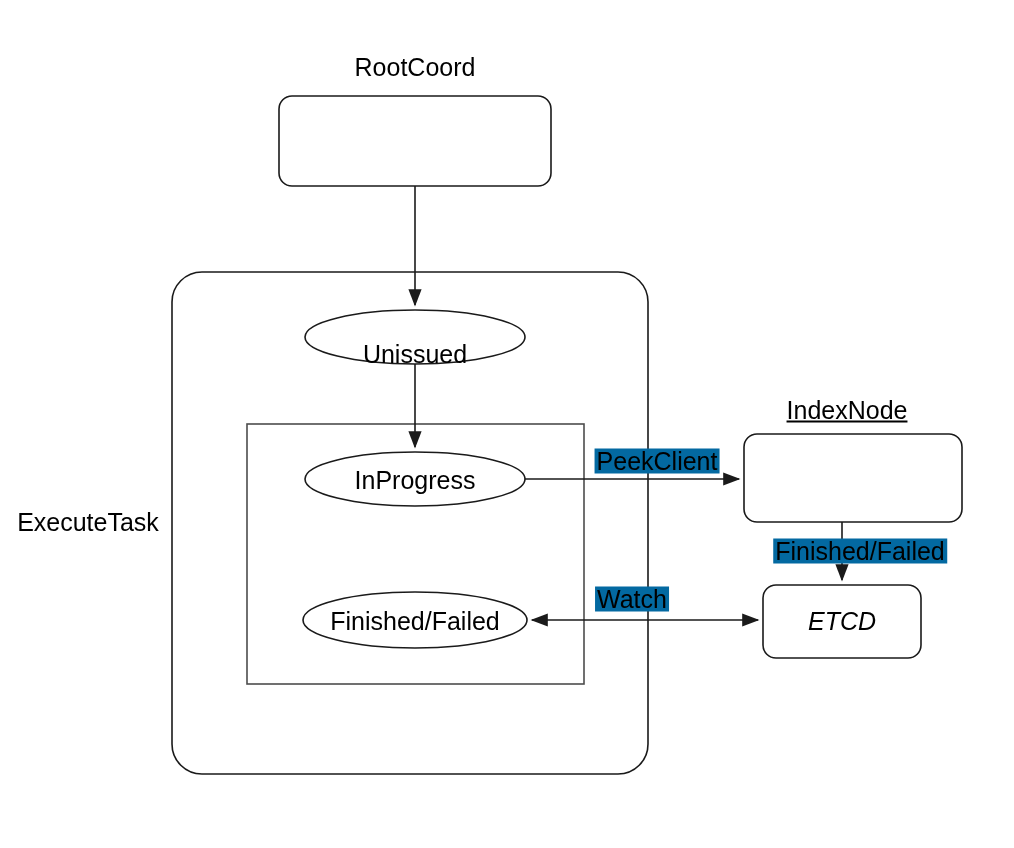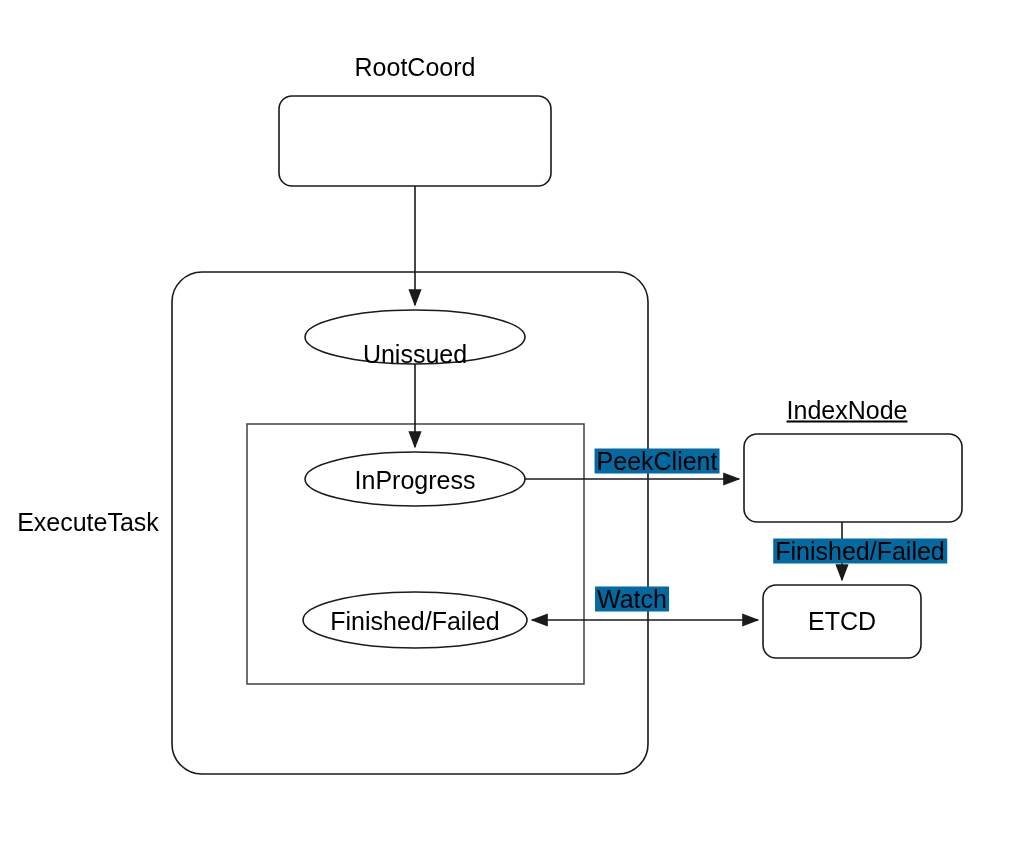--- a/index.html
+++ b/index.html
@@ -120,21 +120,21 @@
   <div class="node-label centered" style="left:415px; top:354px;">Unissued</div>
 
   <div class="node-label centered" style="left:415px; top:480px;">InProgress</div>
 
   <div class="node-label centered" style="left:415px; top:621px;">Finished/Failed</div>
 
 
   <div class="group-label centered" style="left:847px; top:410px;text-decoration:underline;">IndexNode</div>
 
 
-  <div class="node-label centered" style="left:842px; top:621px;">ETCD</div>
+  <div class="node-label centered" style="left:842px; top:621px;font-style:italic;">ETCD</div>
 
   <div class="edge-label centered" style="left:657px; top:461px;">PeekClient</div>
 
   <div class="edge-label centered" style="left:860px; top:551px;">Finished/Failed</div>
 
   <div class="edge-label centered" style="left:632px; top:599px;">Watch</div>
 
 </div>
 
 </body></html>

